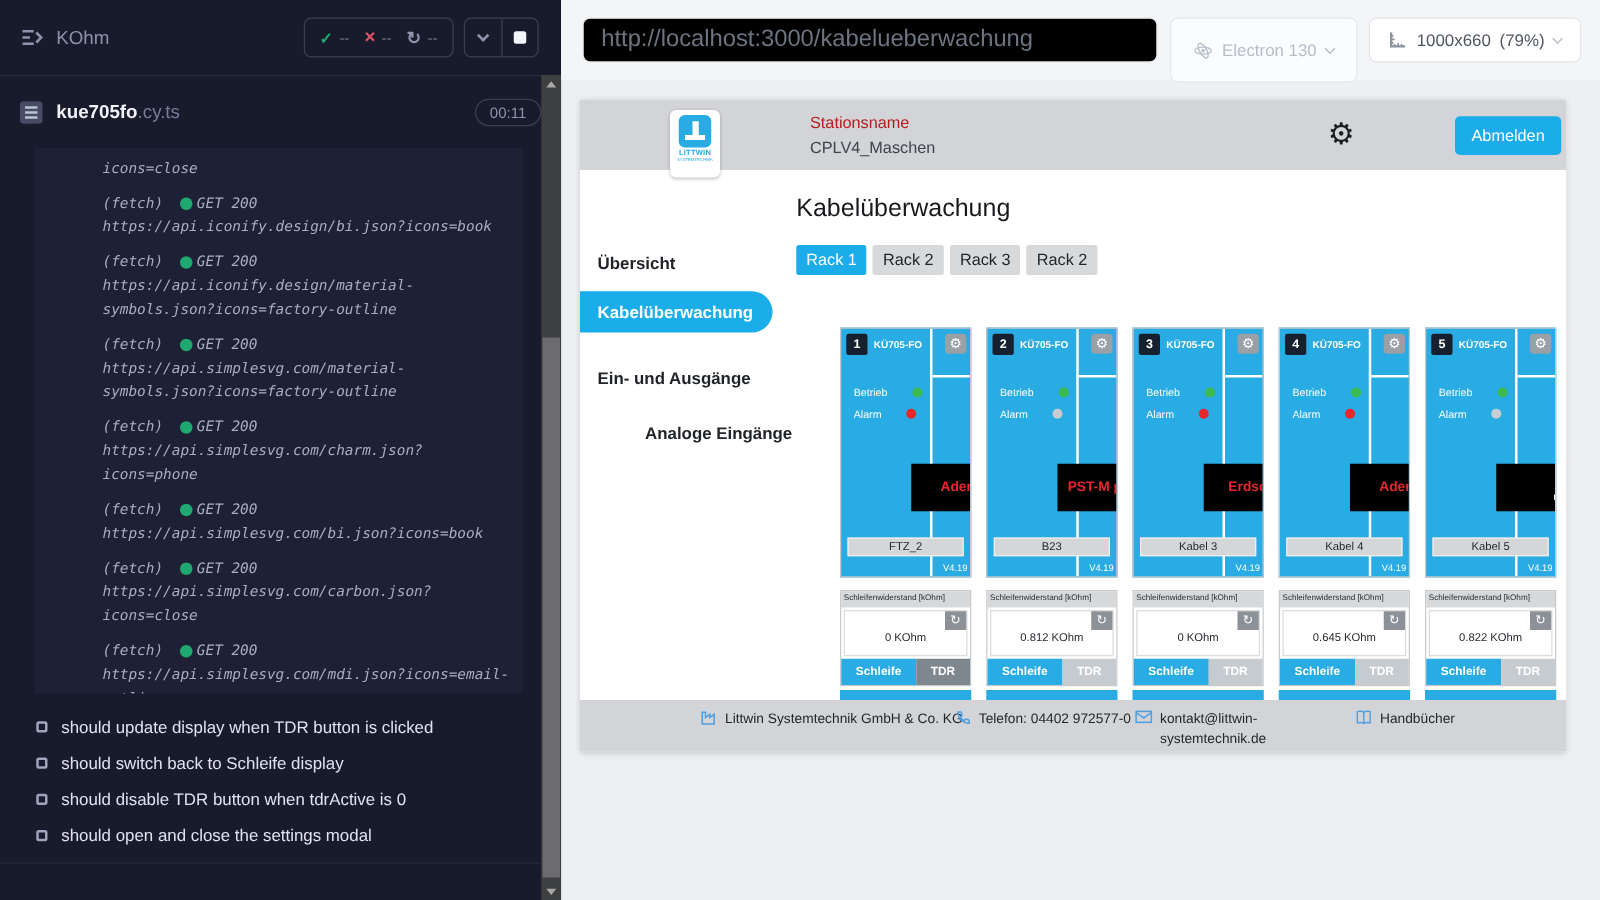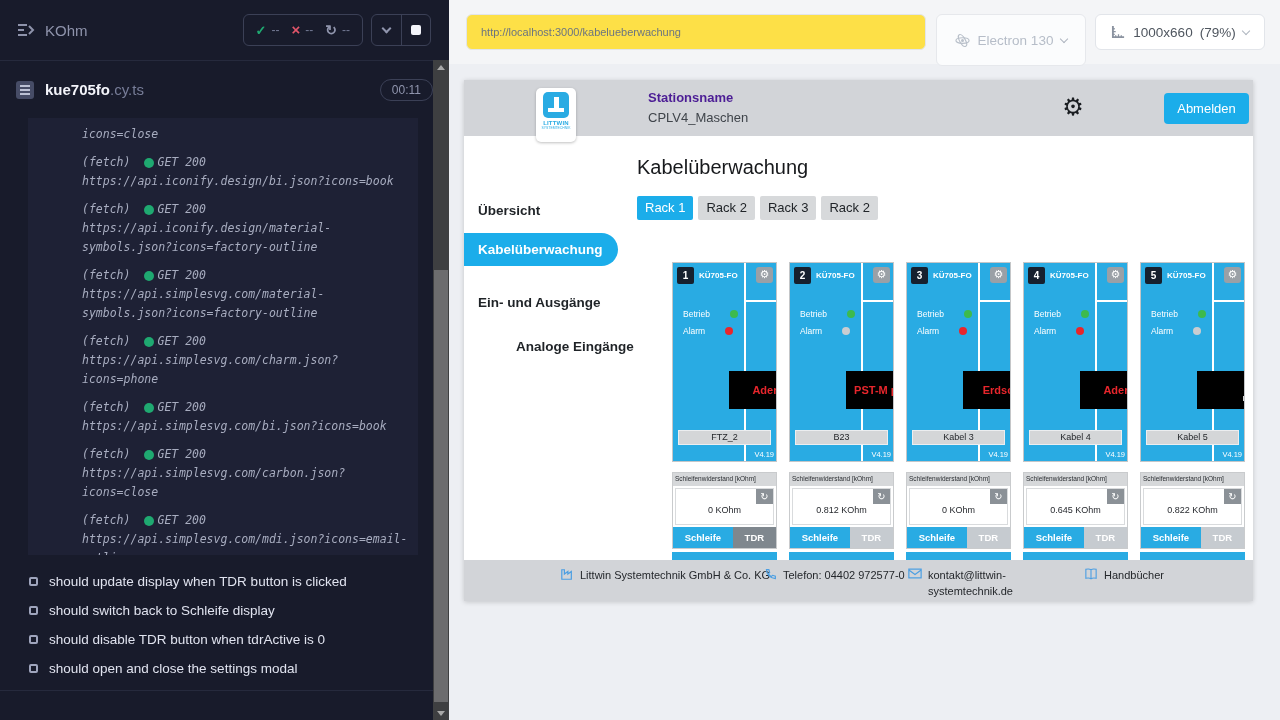--- a/index.html
+++ b/index.html
@@ -55,44 +55,44 @@
   .sb-arrow { position:absolute; left:0; width:16px; height:14px; display:flex;
               align-items:center; justify-content:center; }
   .sb-arrow span { width:0; height:0; border-left:4px solid transparent; border-right:4px solid transparent; }
   .sb-up { top:0; } .sb-up span { border-bottom:5px solid #a8a8a8; }
   .sb-down { bottom:0; } .sb-down span { border-top:5px solid #a8a8a8; }
   .sb-thumb { position:absolute; left:1px; top:210px; width:14px; height:432px; background:#6c6c6e; }
 
   
   .right-area { position:absolute; left:449px; top:0; width:831px; height:720px; background:#edeff3; }
   .top-bar { height:64px; background:#f4f5f7; position:relative; }
-  .url-box { position:absolute; left:17px; top:14px; width:460px; height:36px; background:#fde047;
+  .url-box { position:absolute; left:17px; top:14px; width:460px; height:36px; background:#000000;
              border:1px solid #e2e5ea; border-radius:6px; display:flex; align-items:center;
-             padding:0 14px; font-size:11px; color:#6b7480; }
+             padding:0 14px; font-size:19px; color:#6b7480; }
   .browser-box { position:absolute; left:487px; top:14px; width:150px; height:52px; background:#fbfcfd;
                  border:1px solid #e6e8ec; border-radius:6px; display:flex; align-items:center;
                  justify-content:center; gap:8px; font-size:13.5px; color:#b6bdc8; }
   .size-box { position:absolute; left:646px; top:14px; width:170px; height:36px; background:#fff;
               border:1px solid #e2e5ea; border-radius:6px; display:flex; align-items:center;
               justify-content:center; gap:7px; font-size:13.5px; color:#4f565f; }
   .chev-sm { width:6px; height:6px; border-right:1.5px solid #aeb5bf; border-bottom:1.5px solid #aeb5bf;
              transform:rotate(45deg); margin-top:-3px; }
 
   
   .app { position:absolute; left:15px; top:80px; width:789px; height:521px; background:#fff;
          box-shadow:0 1px 5px rgba(0,0,0,.18); }
   .app-header { position:absolute; left:0; top:0; width:100%; height:56px; background:#d2d4d8; z-index:6; }
   .logo-card { position:absolute; left:72px; top:8px; width:40px; height:54px; background:#fff;
                border-radius:5px; box-shadow:0 1px 3px rgba(0,0,0,.25); text-align:center; padding-top:4px; }
   .logo-glyph { width:26px; height:26px; background:#29abe3; border-radius:5px; margin:0 auto; position:relative; }
   .logo-glyph:before { content:""; position:absolute; left:11px; top:5px; width:5px; height:11px; background:#fff; }
   .logo-glyph:after { content:""; position:absolute; left:5px; top:16px; width:16px; height:4px; background:#fff; }
   .logo-t1 { font-size:6px; font-weight:700; color:#29abe3; margin-top:2px; letter-spacing:.2px; }
   .logo-t2 { font-size:3.4px; color:#29abe3; }
-  .station-label { position:absolute; left:184px; top:10px; font-size:13px; font-weight:700; color:#4c1d95; }
+  .station-label { position:absolute; left:184px; top:10px; font-size:13px; font-weight:400; color:#b91c1c; }
   .station-value { position:absolute; left:184px; top:30px; font-size:13px; color:#3f444a; }
   .header-gear { position:absolute; left:596px; top:14px; width:26px; height:26px; font-size:24px;
                  line-height:26px; text-align:center; color:#1a1d21; cursor:pointer;
                  font-family:"DejaVu Sans", sans-serif; }
   .logout-btn { position:absolute; left:700px; top:13px; width:85px; height:31px; background:#1badea;
                 border:none; border-radius:4px; color:#fff; font-size:13px; text-align:center;
                 line-height:31px; cursor:pointer; }
 
   .app-sidebar { position:absolute; left:0; top:56px; width:154px; height:424px; background:#fff; z-index:2; }
   .side-item { position:absolute; left:0; width:154px; height:33px; line-height:33px; padding-left:14px;

